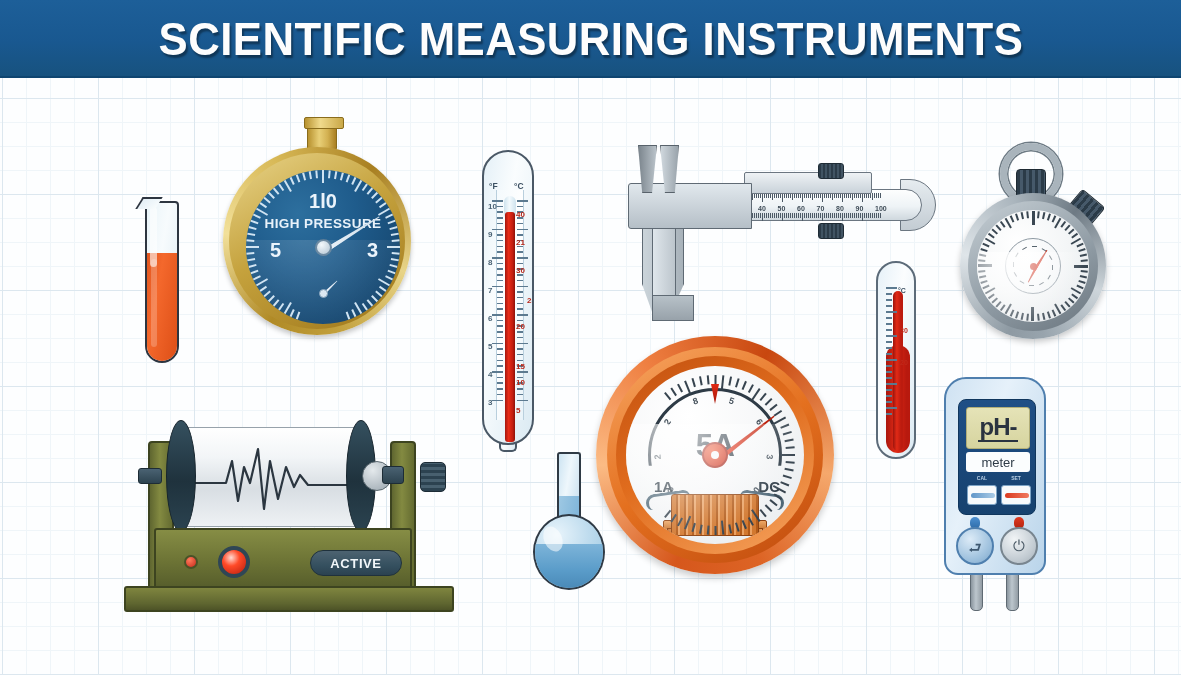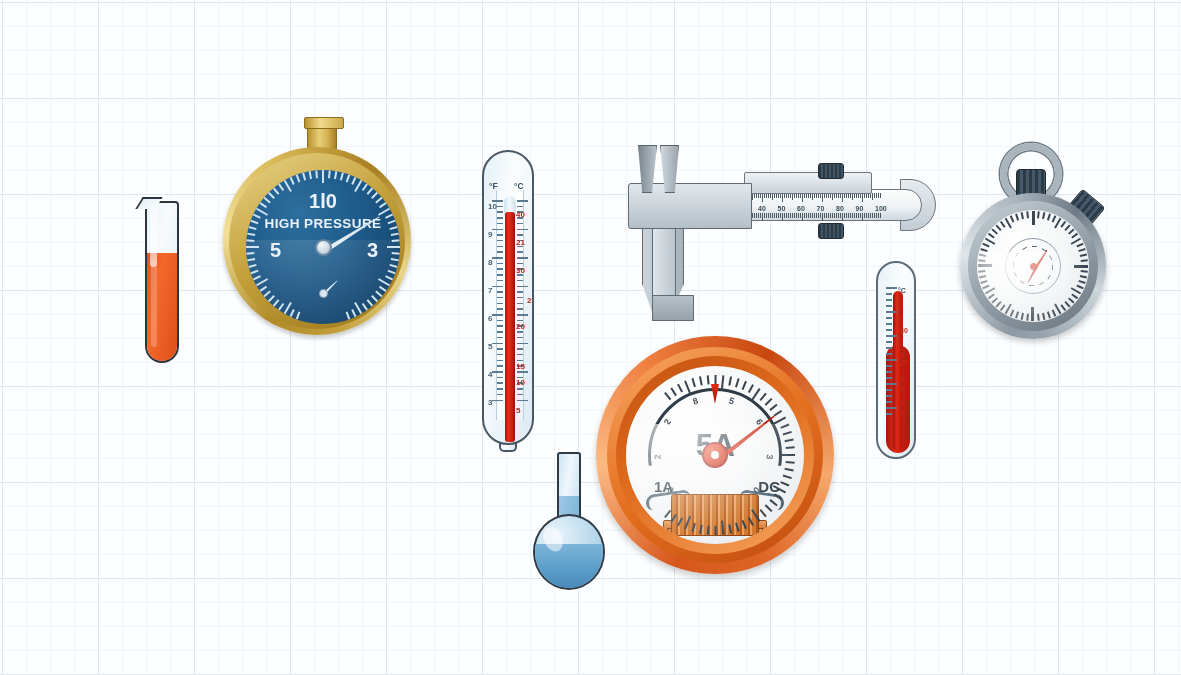--- a/index.html
+++ b/index.html
@@ -589,20 +589,23 @@
     border:1.5px solid #5f6a73; border-radius:0 0 5px 5px;
   }
   .ph-probe-l { left:26px; }
   .ph-probe-r { left:62px; }
 </style>
 </head>
 <body>
 
 <div id="stage">
 
+  <div id="header">
+    <div id="header-title">SCIENTIFIC MEASURING INSTRUMENTS</div>
+  </div>
 
   <div class="inst" id="test-tube">
     <div class="tt-body">
       <div class="tt-liquid"></div>
     </div>
     <div class="tt-gloss"></div>
     <div class="tt-lip"></div>
   </div>
 
   <div class="inst" id="pressure-gauge">
@@ -1416,20 +1419,41 @@
           <i style="top: 108px; width: 6px;"></i>
           <i style="top: 114px; width: 6px;"></i>
           <i style="top: 120px; width: 11px;"></i>
           <i style="top: 126px; width: 6px;"></i>
         </div>
       <div class="ts-n" style="top:64px">30</div>
       <div class="ts-n" style="top:96px">20</div>
     </div>
   </div>
 
+  <div class="inst" id="seismograph">
+    <div class="sg-leg-l"></div>
+    <div class="sg-leg-r"></div>
+    <div class="sg-drum"></div>
+    <svg class="sg-wave" width="180" height="100">
+      <polyline points="6,56 48,56 54,34 60,74 66,40 72,56 80,22 86,82 92,34 100,72 108,40 116,60 122,48 130,58 176,58" fill="none" stroke="#2b3640" stroke-width="2.2" stroke-linejoin="round"></polyline>
+    </svg>
+    <div class="sg-disc-l"></div>
+    <div class="sg-disc-r"></div>
+    <div class="sg-hub-r"></div>
+    <div class="sg-axle-l"></div>
+    <div class="sg-axle-r"></div>
+    <div class="sg-knob"></div>
+    <div class="sg-body"></div>
+    <div class="sg-base"></div>
+    <div class="sg-led-small"></div>
+    <div class="sg-led-big"></div>
+    <div class="sg-badge">
+      <span>ACTIVE</span>
+    </div>
+  </div>
 
   <div class="inst" id="flask">
     <div class="fl-neck"></div>
     <div class="fl-neck-liquid"></div>
     <div class="fl-bulb">
       <div class="fl-liquid"></div>
     </div>
     <div class="fl-gloss"></div>
   </div>
 
@@ -1602,14 +1626,40 @@
               </div>
               <div class="am-tick" style="transform: rotate(128.8deg);">
                 <i style="width: 9px; height: 1.5px; left: 71px; top: -0.75px;"></i>
               </div>
             </div>
         </div>
       </div>
     </div>
   </div>
 
+  <div class="inst" id="ph-meter">
+    <div class="ph-probe-l"></div>
+    <div class="ph-probe-r"></div>
+    <div class="ph-shell">
+      <div class="ph-panel">
+        <div class="ph-screen">
+          <span>pH-</span>
+        </div>
+        <div class="ph-sub">
+          <span>meter</span>
+        </div>
+        <div class="ph-btn-lbl-l">CAL</div>
+        <div class="ph-btn-lbl-r">SET</div>
+        <div class="ph-btn-l"></div>
+        <div class="ph-btn-r"></div>
+      </div>
+      <div class="ph-dot-l"></div>
+      <div class="ph-dot-r"></div>
+      <div class="ph-knob-l">
+        <span>⮐</span>
+      </div>
+      <div class="ph-knob-r">
+        <span>⏻</span>
+      </div>
+    </div>
+  </div>
 
 </div>
 
 </body></html>

